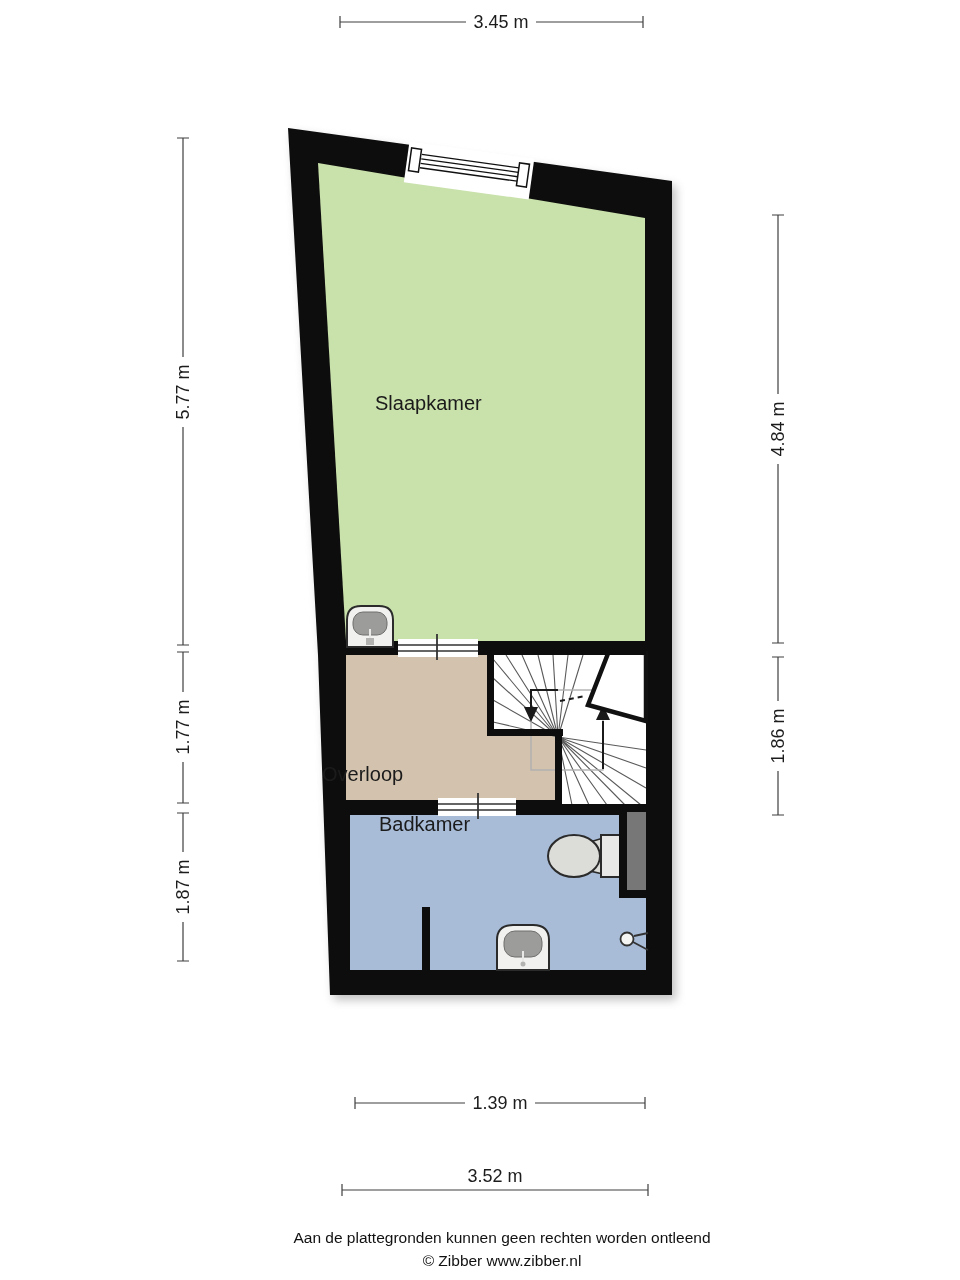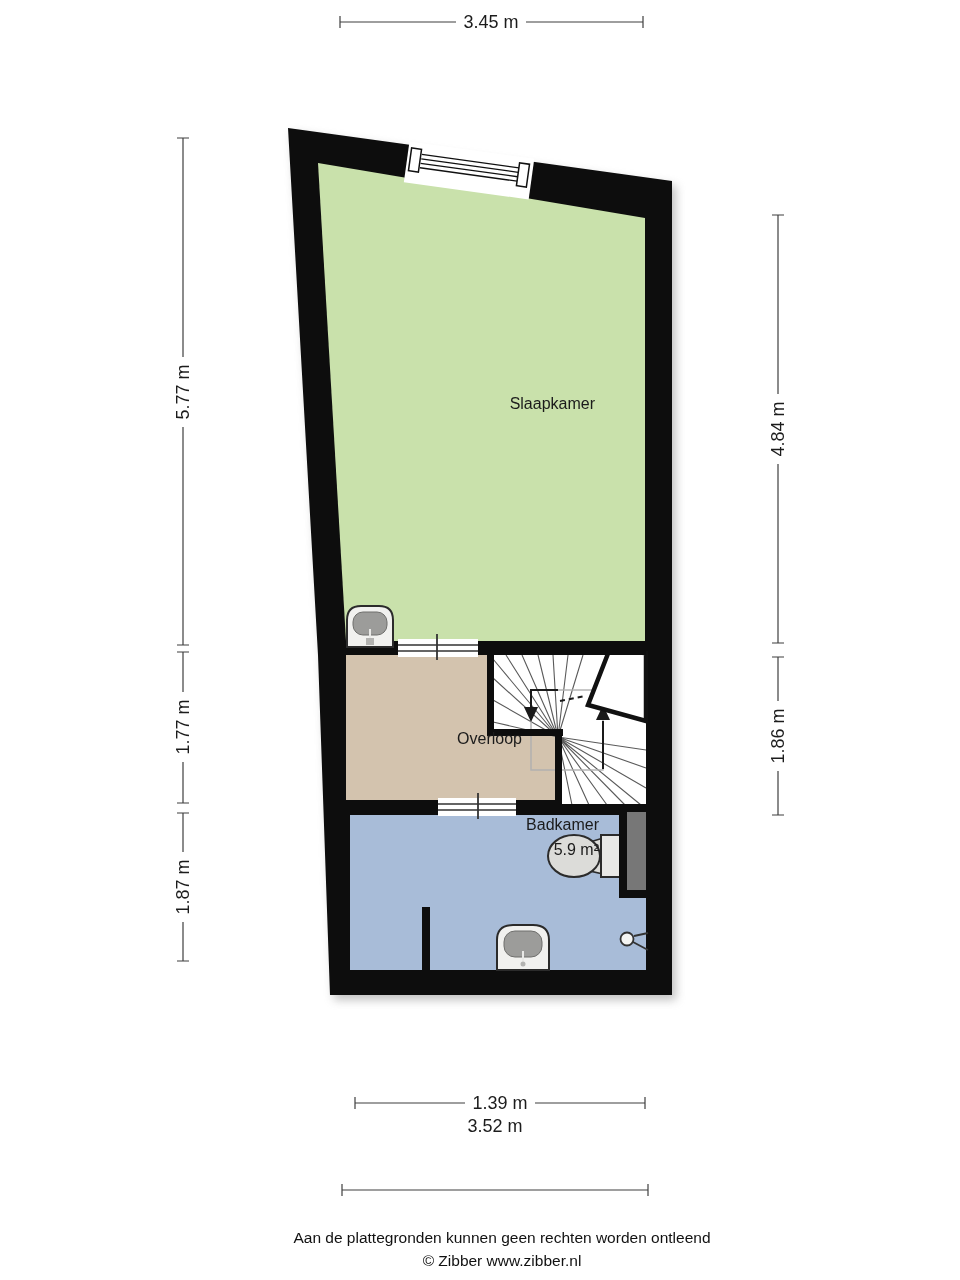--- a/index.html
+++ b/index.html
@@ -8,21 +8,21 @@
     font-family:"Liberation Sans", sans-serif;color:#1b1b1b;overflow:hidden;
   }
   .plan-svg{position:absolute;left:0;top:0;}
   .dim-label{
     position:absolute;width:140px;height:24px;display:flex;align-items:center;justify-content:center;
     font-size:18px;color:#1c1c1c;white-space:nowrap;pointer-events:none;
   }
   .dim-label span{background:#ffffff;padding:0 7px;}
   .dim-label.vert{transform:rotate(-90deg);}
   .room-label{
-    position:absolute;text-align:right;font-size:16px;line-height:25px;color:#1b1b1b;
+    position:absolute;text-align:left;font-size:20px;line-height:25px;color:#1b1b1b;
     pointer-events:none;white-space:nowrap;
   }
   .room-label .line{display:block;}
   .footer{
     position:absolute;left:42px;top:1226px;width:920px;text-align:center;
     font-size:15.5px;line-height:23px;color:#111111;
   }
   .footer .line{display:block;}
 </style>
 </head>
@@ -110,52 +110,51 @@
     <path d="M183 138V645M177 138H189M177 645H189"></path>
     <path d="M183 652V803M177 652H189M177 803H189"></path>
     <path d="M183 813V961M177 813H189M177 961H189"></path>
     <path d="M778 215V643M772 215H784M772 643H784"></path>
     <path d="M778 657V815M772 657H784M772 815H784"></path>
     <path d="M355 1103H645M355 1097V1109M645 1097V1109"></path>
     <path d="M342 1190H648M342 1184V1196M648 1184V1196"></path>
   </g>
 </svg>
 
-<div class="dim-label" style="left:421px;top:10px;">
+<div class="dim-label" style="left:431px;top:10px;">
     <span>3.45 m</span>
   </div>
 <div class="dim-label vert" style="left:113px;top:380px;">
     <span>5.77 m</span>
   </div>
 <div class="dim-label vert" style="left:113px;top:715px;">
     <span>1.77 m</span>
   </div>
 <div class="dim-label vert" style="left:113px;top:875px;">
     <span>1.87 m</span>
   </div>
 <div class="dim-label vert" style="left:708px;top:417px;">
     <span>4.84 m</span>
   </div>
 <div class="dim-label vert" style="left:708px;top:724px;">
     <span>1.86 m</span>
   </div>
 <div class="dim-label" style="left:430px;top:1091px;">
     <span>1.39 m</span>
   </div>
-<div class="dim-label" style="left:425px;top:1114px;align-items:center;">
+<div class="dim-label" style="left:425px;top:1164px;align-items:center;">
     <span>3.52 m</span>
   </div>
 
 <div class="room-label" style="left:375px;top:391px;width:220px;">
   <span class="line">Slaapkamer</span>
 </div>
-<div class="room-label" style="left:322px;top:726px;width:200px;">
+<div class="room-label" style="left:322px;top:762px;width:200px;">
   <span class="line">Overloop</span>
 </div>
 <div class="room-label" style="left:379px;top:812px;width:220px;">
   <span class="line">Badkamer</span>
-  <span class="line">5.9 m²</span>
 </div>
 
 <div class="footer">
   <span class="line">Aan de plattegronden kunnen geen rechten worden ontleend</span>
   <span class="line">© Zibber www.zibber.nl</span>
 </div>
 
 </body></html>

